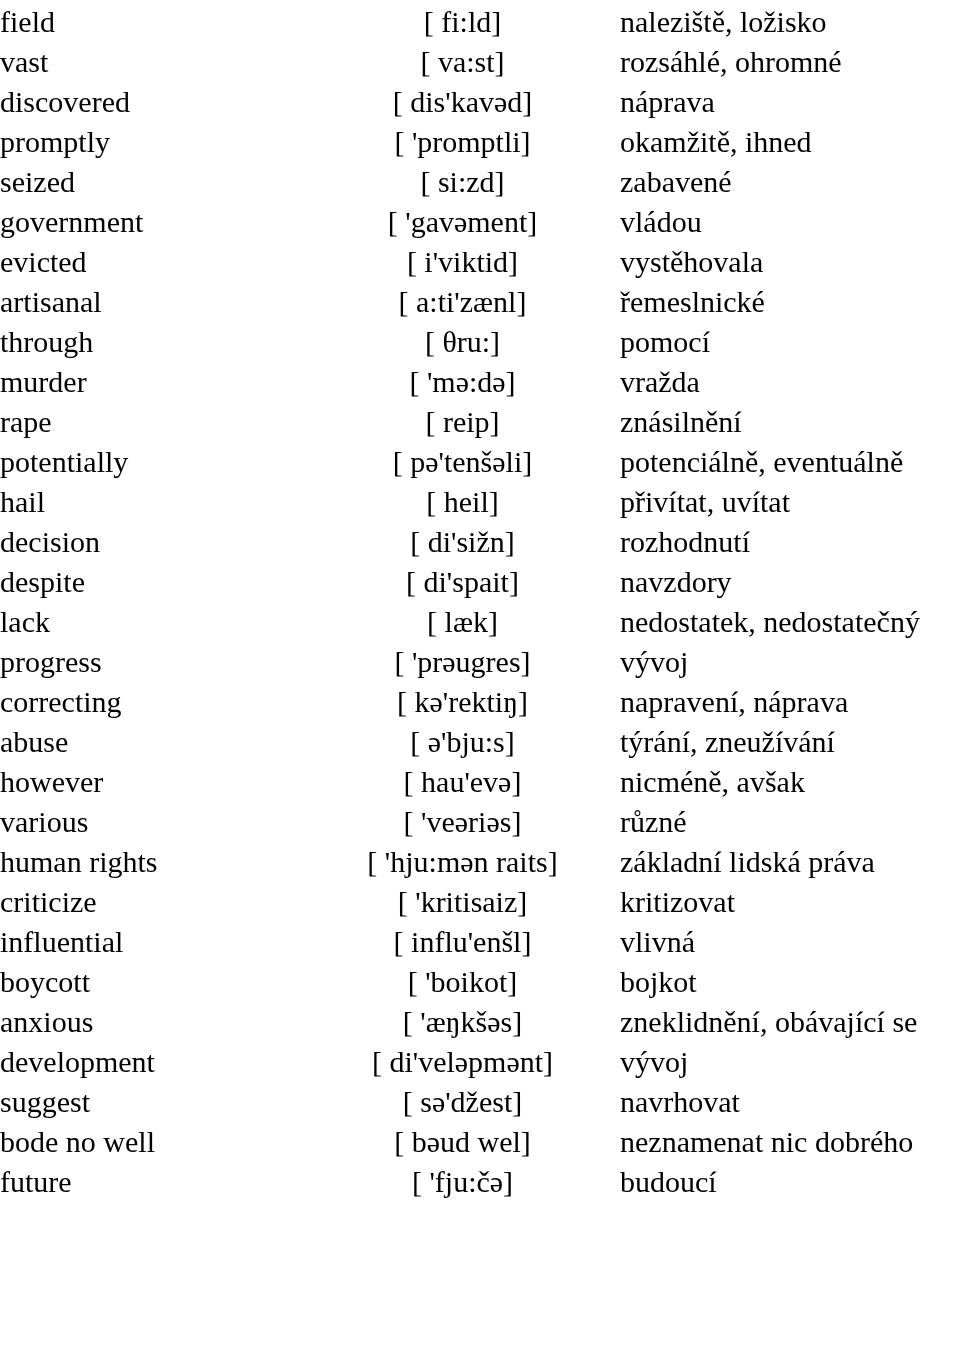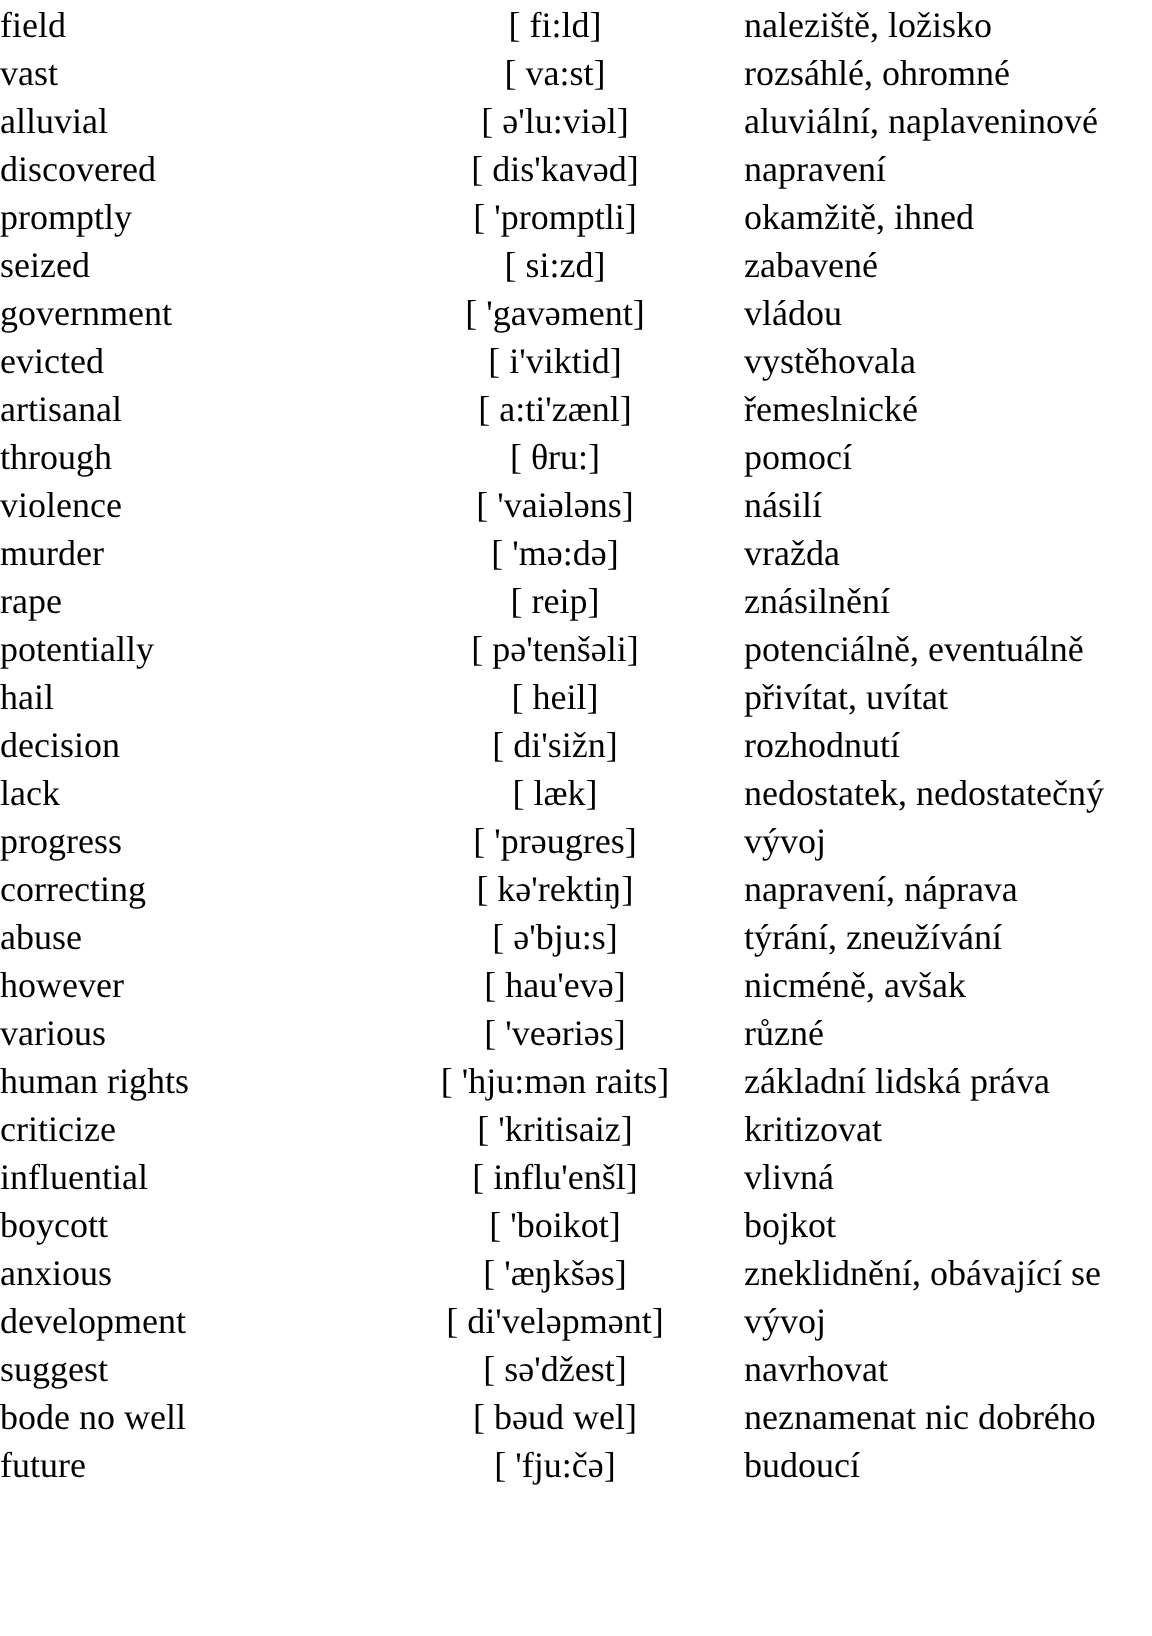--- a/index.html
+++ b/index.html
@@ -69,28 +69,23 @@
           <td class="term">field</td>
           <td class="translit">[ fi:ld]</td>
           <td class="translation">naleziště, ložisko</td>
         </tr>
         <tr>
           <td class="term">vast</td>
           <td class="translit">[ va:st]</td>
           <td class="translation">rozsáhlé, ohromné</td>
         </tr>
         <tr>
-          <td class="term">alluvial</td>
-          <td class="translit">[ ə'lu:viəl]</td>
-          <td class="translation">aluviální, naplaveninové</td>
-        </tr>
-        <tr>
           <td class="term">discovered</td>
           <td class="translit">[ dis'kavəd]</td>
-          <td class="translation">napravení</td>
+          <td class="translation">náprava</td>
         </tr>
         <tr>
           <td class="term">promptly</td>
           <td class="translit">[ 'promptli]</td>
           <td class="translation">okamžitě, ihned</td>
         </tr>
         <tr>
           <td class="term">seized</td>
           <td class="translit">[ si:zd]</td>
           <td class="translation">zabavené</td>
@@ -109,25 +104,20 @@
           <td class="term">artisanal</td>
           <td class="translit">[ a:ti'zænl]</td>
           <td class="translation">řemeslnické</td>
         </tr>
         <tr>
           <td class="term">through</td>
           <td class="translit">[ θru:]</td>
           <td class="translation">pomocí</td>
         </tr>
         <tr>
-          <td class="term">violence</td>
-          <td class="translit">[ 'vaiələns]</td>
-          <td class="translation">násilí</td>
-        </tr>
-        <tr>
           <td class="term">murder</td>
           <td class="translit">[ 'mə:də]</td>
           <td class="translation">vražda</td>
         </tr>
         <tr>
           <td class="term">rape</td>
           <td class="translit">[ reip]</td>
           <td class="translation">znásilnění</td>
         </tr>
         <tr>
@@ -139,20 +129,25 @@
           <td class="term">hail</td>
           <td class="translit">[ heil]</td>
           <td class="translation">přivítat, uvítat</td>
         </tr>
         <tr>
           <td class="term">decision</td>
           <td class="translit">[ di'sižn]</td>
           <td class="translation">rozhodnutí</td>
         </tr>
         <tr>
+          <td class="term">despite</td>
+          <td class="translit">[ di'spait]</td>
+          <td class="translation">navzdory</td>
+        </tr>
+        <tr>
           <td class="term">lack</td>
           <td class="translit">[ læk]</td>
           <td class="translation">nedostatek, nedostatečný</td>
         </tr>
         <tr>
           <td class="term">progress</td>
           <td class="translit">[ 'prəugres]</td>
           <td class="translation">vývoj</td>
         </tr>
         <tr>

